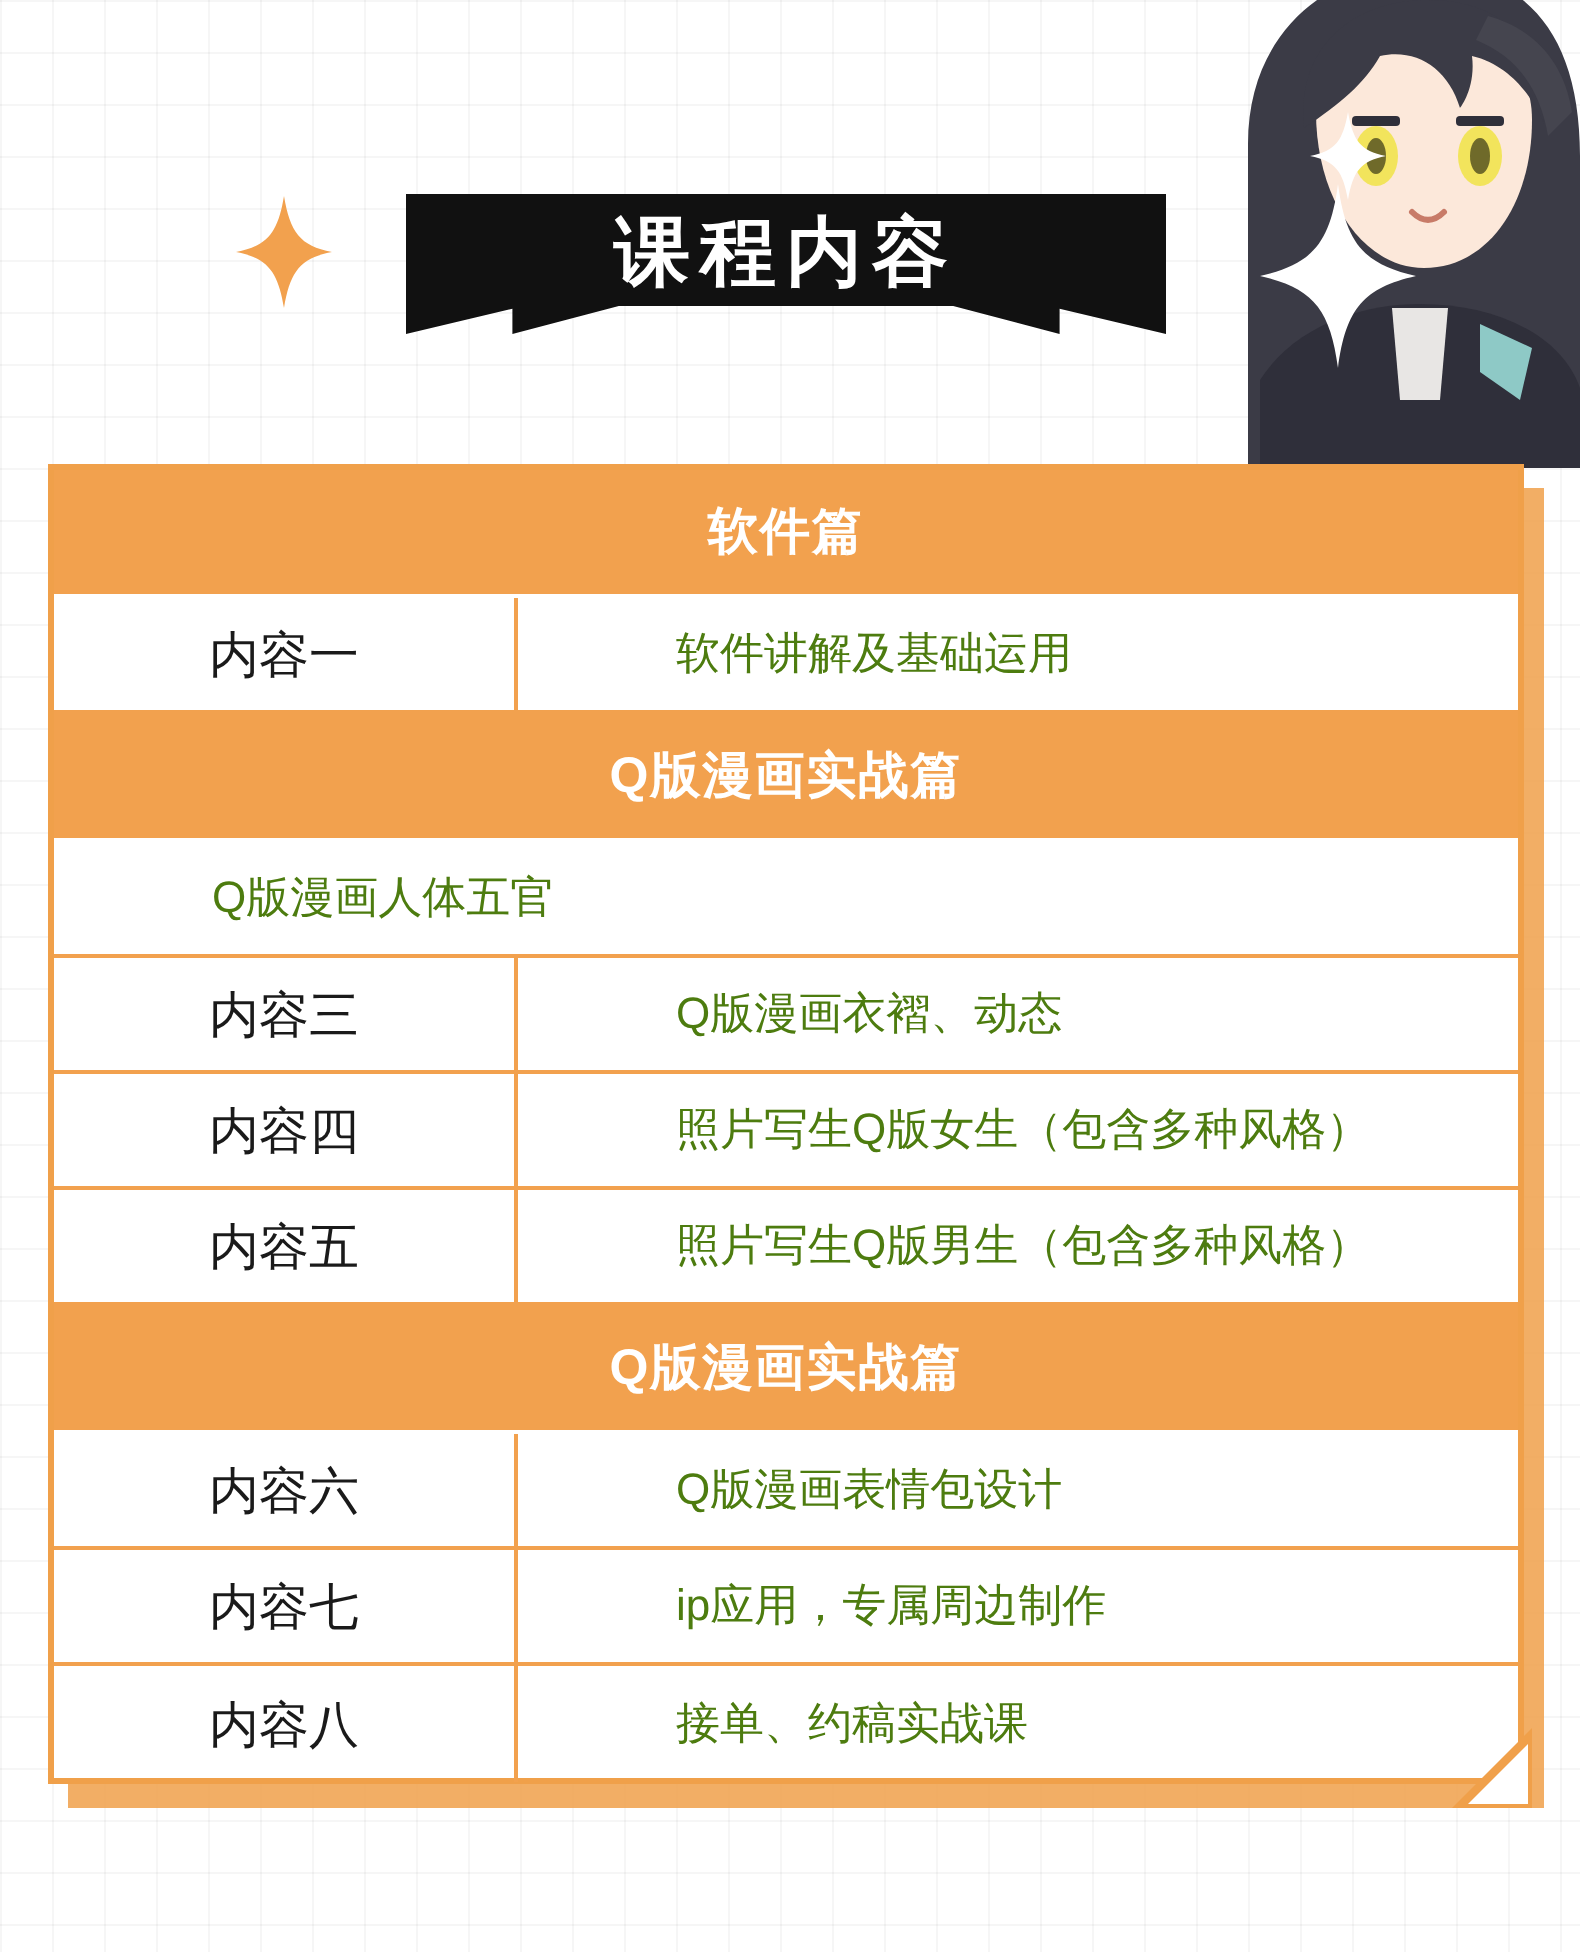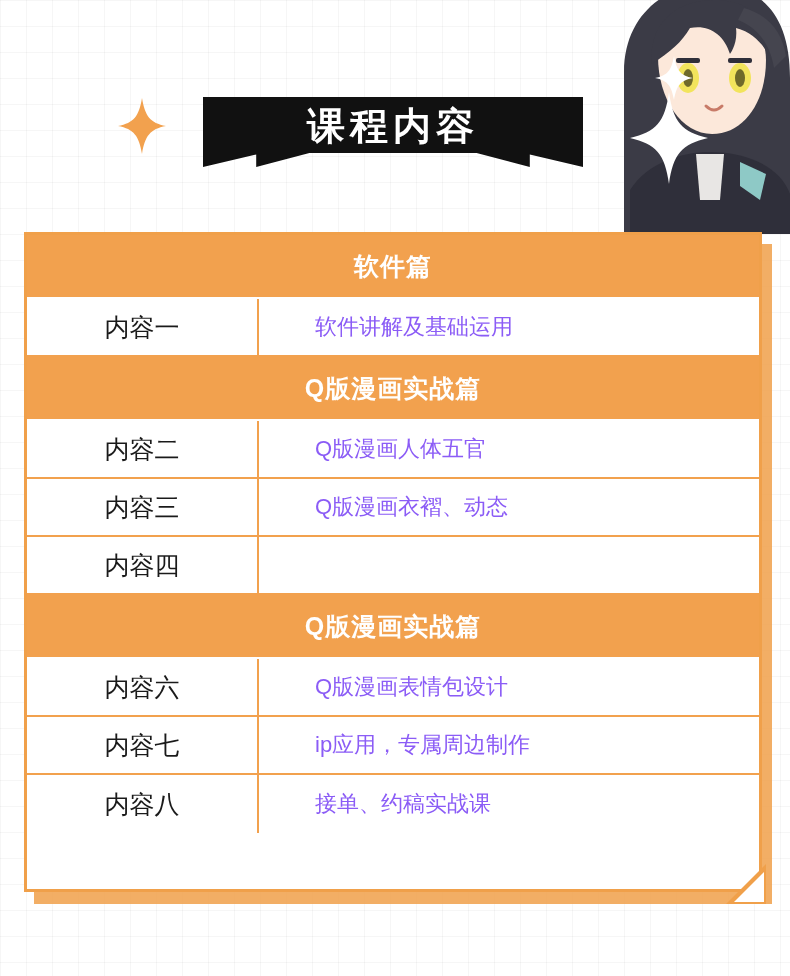--- a/index.html
+++ b/index.html
@@ -144,23 +144,23 @@
     font-size: 25px;
     color: #1a1a1a;
     border-right: 2px solid #f2a14e;
     box-sizing: border-box;
     font-family: Liberation Mono, monospace;
   }
   .cell-desc {
     flex: 1 1 auto;
     display: flex;
     align-items: center;
-    padding-left: 56px;
+    padding-left: 79px;
     font-size: 22px;
-    color: #8b5cf6;
+    color: #4d7c0f;
     box-sizing: border-box;
   }
   .table-card .row:last-child { border-bottom: none; }
 </style>
 </head>
 <body>
 
 <div class="bg-grid"></div>
 
 <div class="character">
@@ -222,29 +222,33 @@
 <div class="table-card">
 
   <div class="section-head">软件篇</div>
   <div class="row">
     <div class="cell-index">内容一</div>
     <div class="cell-desc">软件讲解及基础运用</div>
   </div>
 
   <div class="section-head">Q版漫画实战篇</div>
   <div class="row">
-    <div class="cell-index">内容二</div>
     <div class="cell-desc">Q版漫画人体五官</div>
   </div>
   <div class="row">
     <div class="cell-index">内容三</div>
     <div class="cell-desc">Q版漫画衣褶、动态</div>
   </div>
   <div class="row">
     <div class="cell-index">内容四</div>
+    <div class="cell-desc">照片写生Q版女生（包含多种风格）</div>
+  </div>
+  <div class="row">
+    <div class="cell-index">内容五</div>
+    <div class="cell-desc">照片写生Q版男生（包含多种风格）</div>
   </div>
 
   <div class="section-head">Q版漫画实战篇</div>
   <div class="row">
     <div class="cell-index">内容六</div>
     <div class="cell-desc">Q版漫画表情包设计</div>
   </div>
   <div class="row">
     <div class="cell-index">内容七</div>
     <div class="cell-desc">ip应用，专属周边制作</div>

